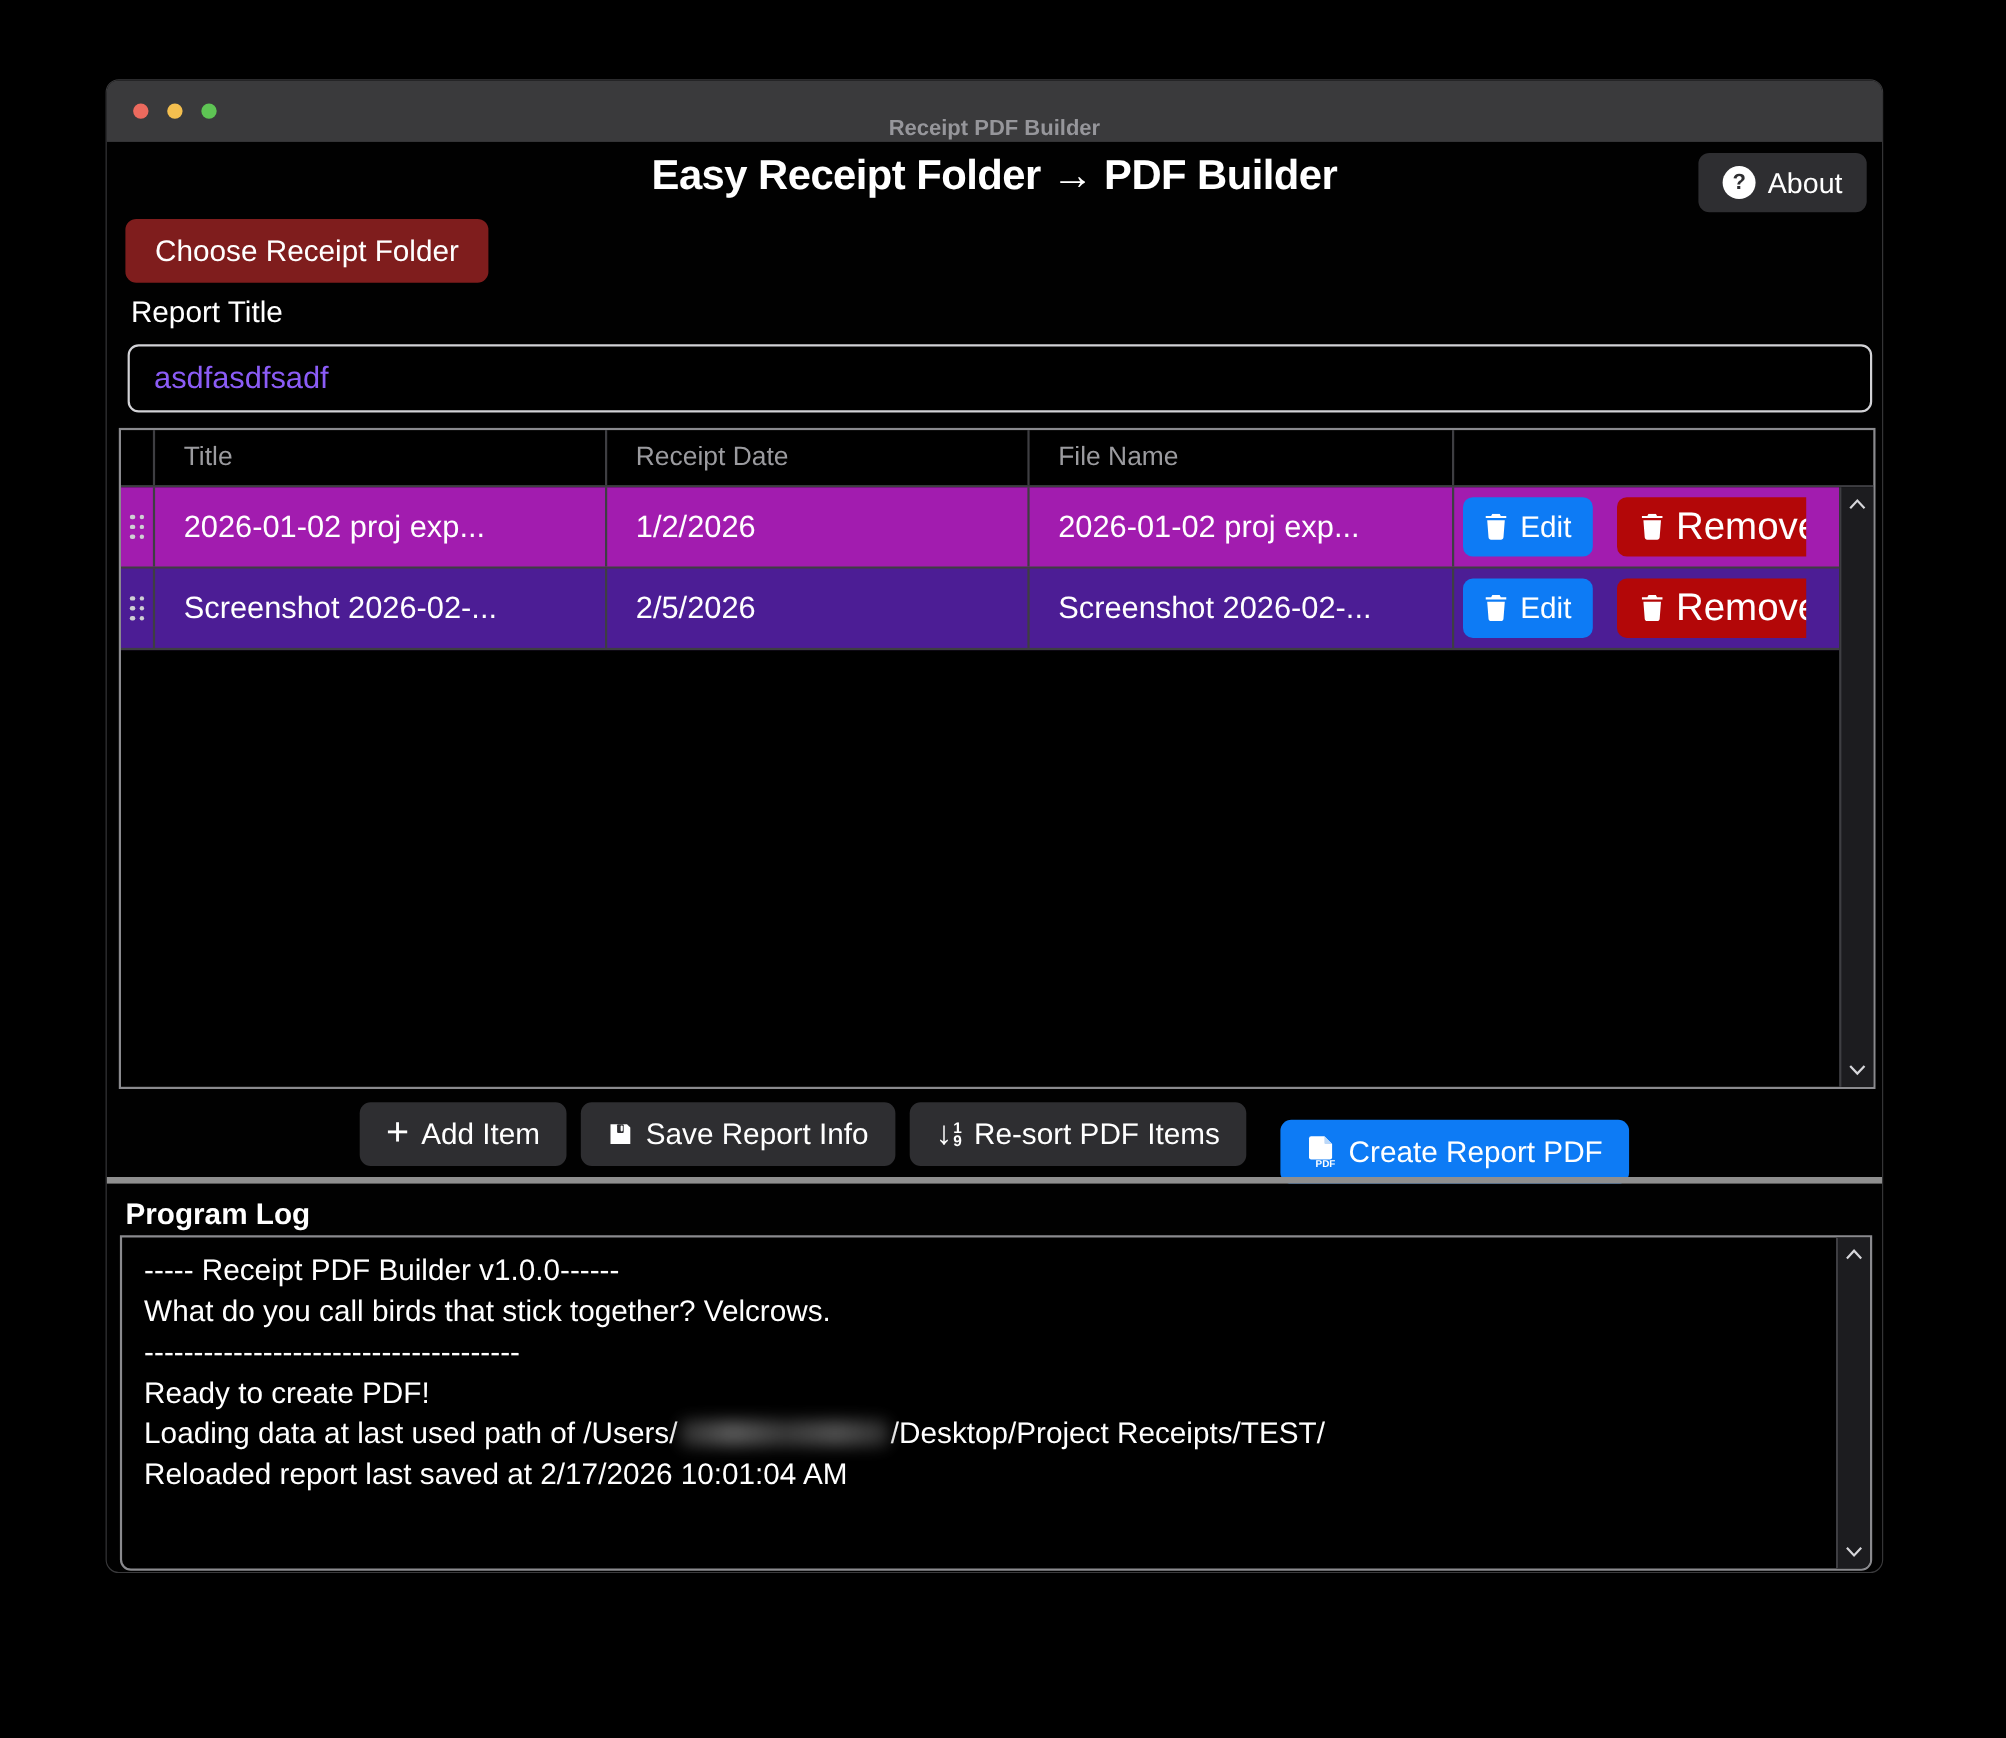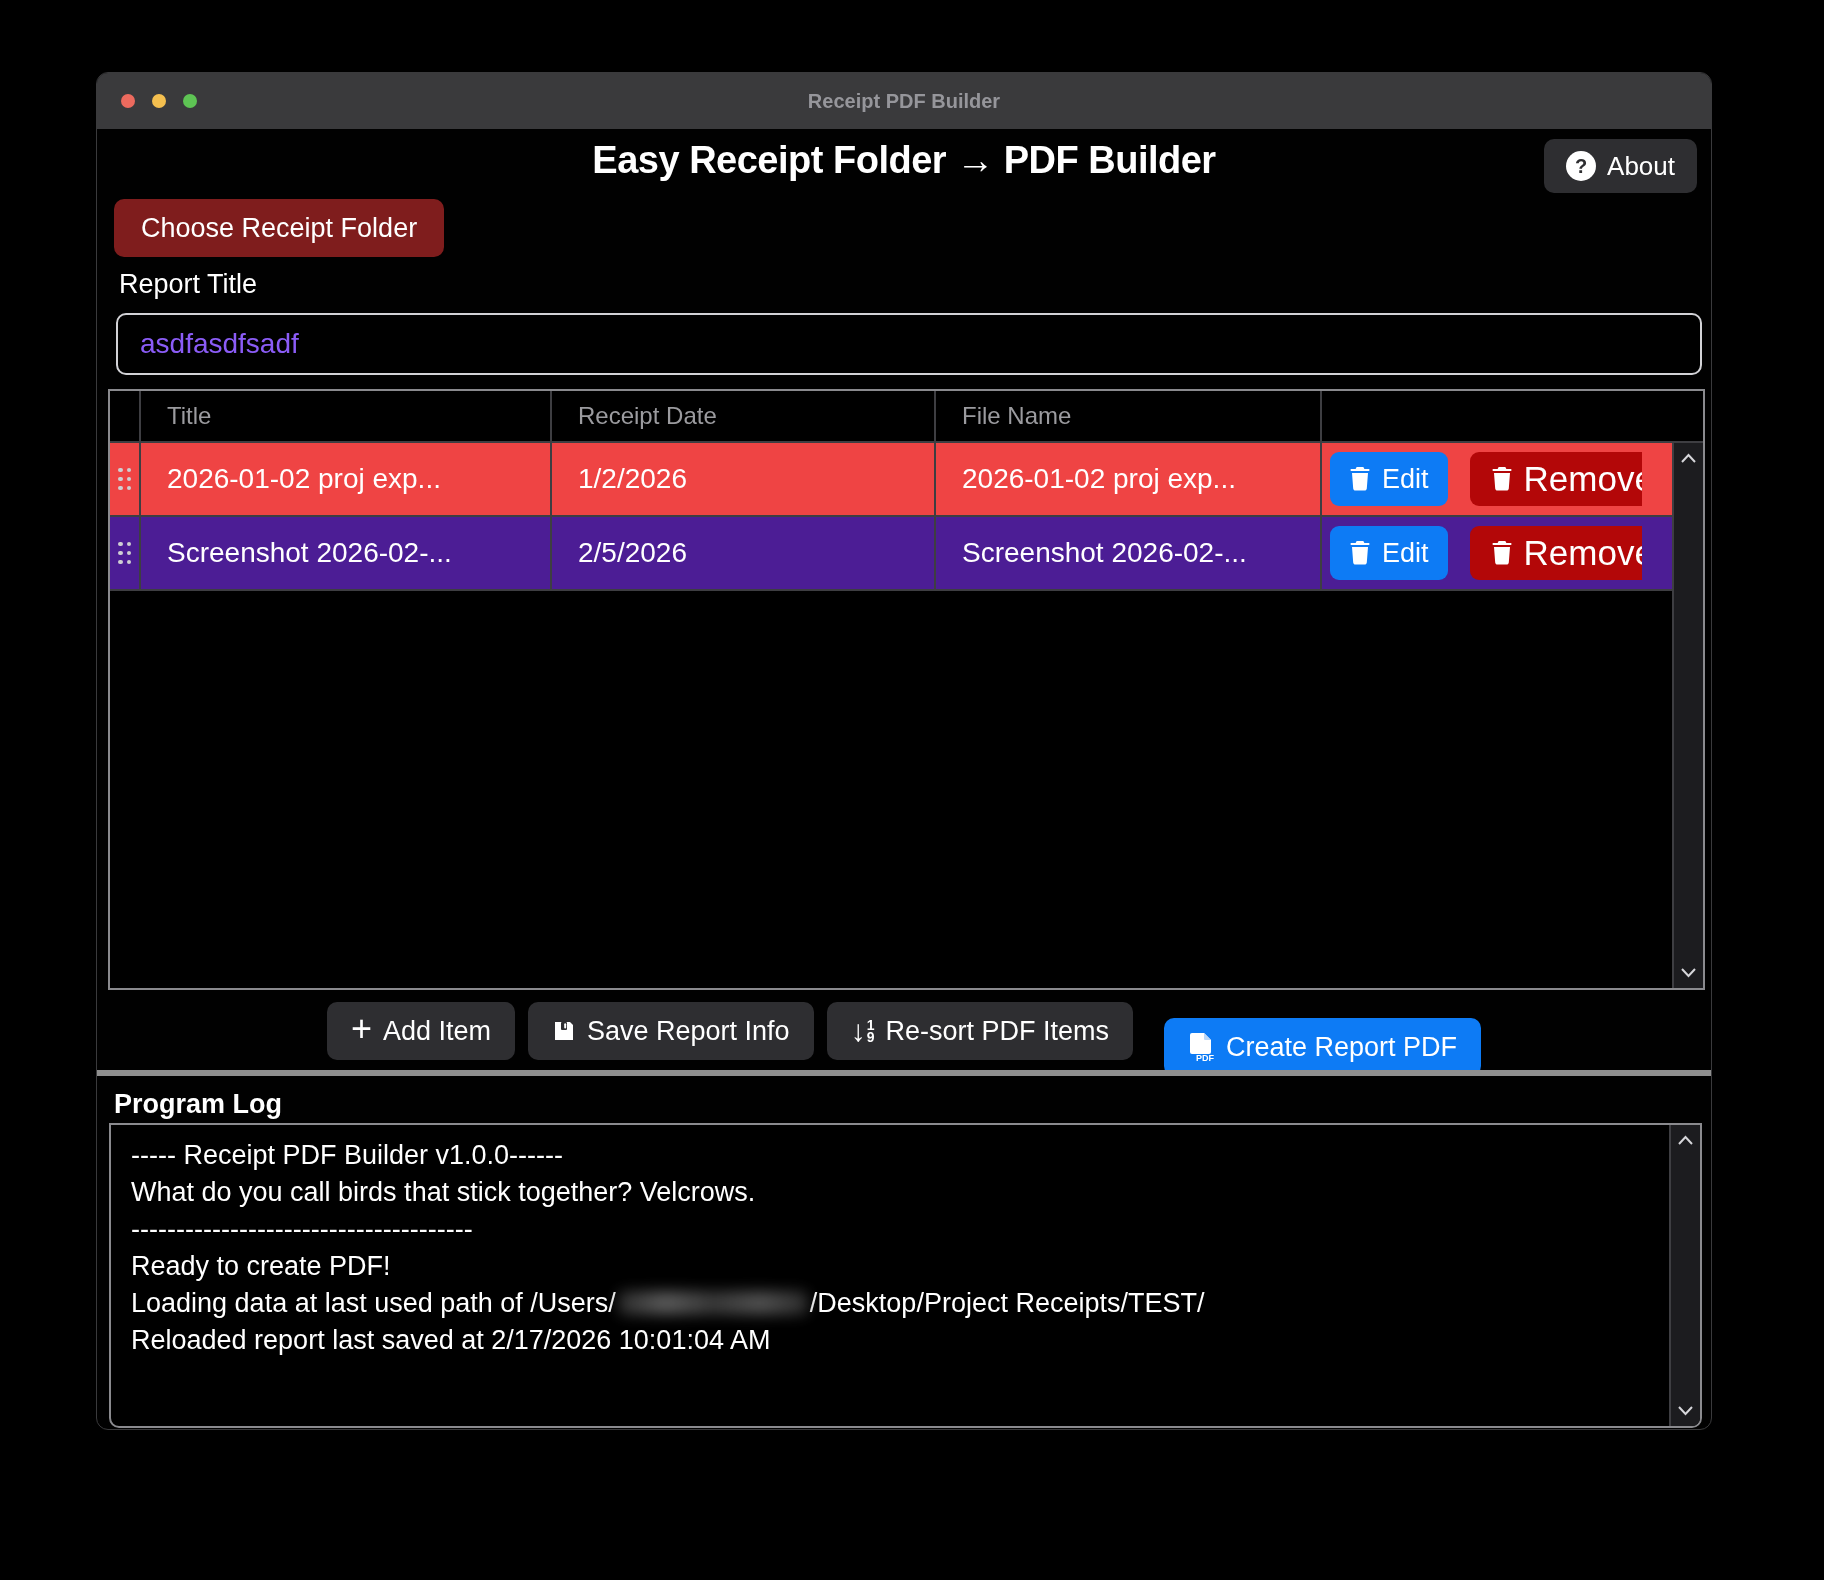--- a/index.html
+++ b/index.html
@@ -7,21 +7,21 @@
   body { position:relative; overflow:hidden; }
 
   .window {
     position:absolute; left:96px; top:72px; width:1616px; height:1358px;
     background:#010101; border:1px solid #3a3a3c; border-radius:12px; overflow:hidden;
   }
 
   
   .titlebar {
     position:absolute; left:0; top:0; width:100%; height:56px;
-    background:#3a3a3c; display:flex; align-items:center; justify-content:center;
+    background:#3a3a3c; display:flex; align-items:flex-end; justify-content:center;
   }
   .lights { position:absolute; left:24px; top:21px; display:flex; gap:17px; }
   .light { width:14px; height:14px; border-radius:50%; }
   .light.red    { background:#ec6a5e; }
   .light.yellow { background:#f4bf4f; }
   .light.green  { background:#5ec454; }
   .titlebar-title { font-size:20px; font-weight:700; color:#96969b; }
 
   
   .app-title {
@@ -61,21 +61,21 @@
   .thead > div { display:flex; align-items:center; border-right:2px solid #3e3e42; padding-left:26px; }
   .col-drag   { width:31px;  padding-left:0 !important; }
   .col-title  { width:411px; }
   .col-date   { width:384px; }
   .col-file   { width:386px; }
   .col-actions{ width:320px; border-right:none !important; }
   .trow { display:flex; height:74px; width:1562px; border-bottom:2px solid #3e3e42; color:#fff; font-size:28px; }
   .trow > div { display:flex; align-items:center; border-right:2px solid #3e3e42; padding-left:26px; overflow:hidden; white-space:nowrap; }
   .trow .col-drag { justify-content:center; cursor:grab; }
   .trow .col-actions { padding-left:8px; gap:22px; }
-  .row-odd  { background:#ef4444; }
+  .row-odd  { background:#a21caf; }
   .row-even { background:#4c1d95; }
 
   .grip { position:relative; width:13px; height:23px; }
   .grip i {
     position:absolute; width:4.5px; height:4.5px; border-radius:50%; background:#cfcfd3;
   }
   .grip i:nth-child(1){left:0;top:0} .grip i:nth-child(2){right:0;top:0}
   .grip i:nth-child(3){left:0;top:9px} .grip i:nth-child(4){right:0;top:9px}
   .grip i:nth-child(5){left:0;top:18px} .grip i:nth-child(6){right:0;top:18px}
 

